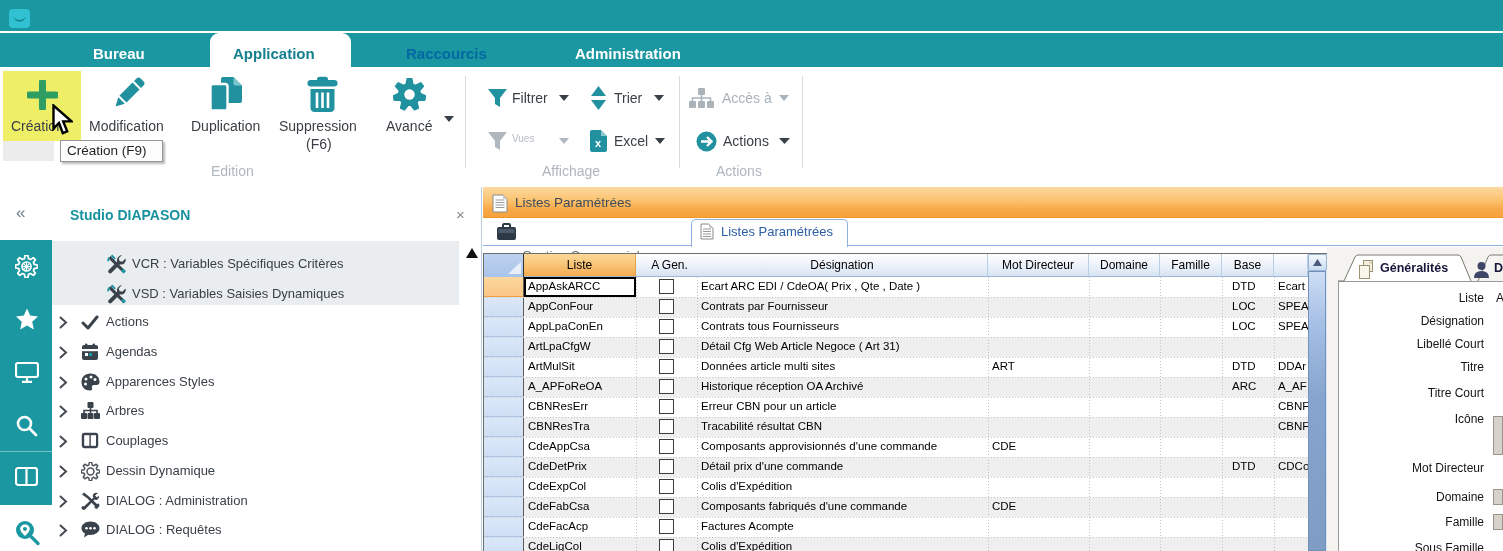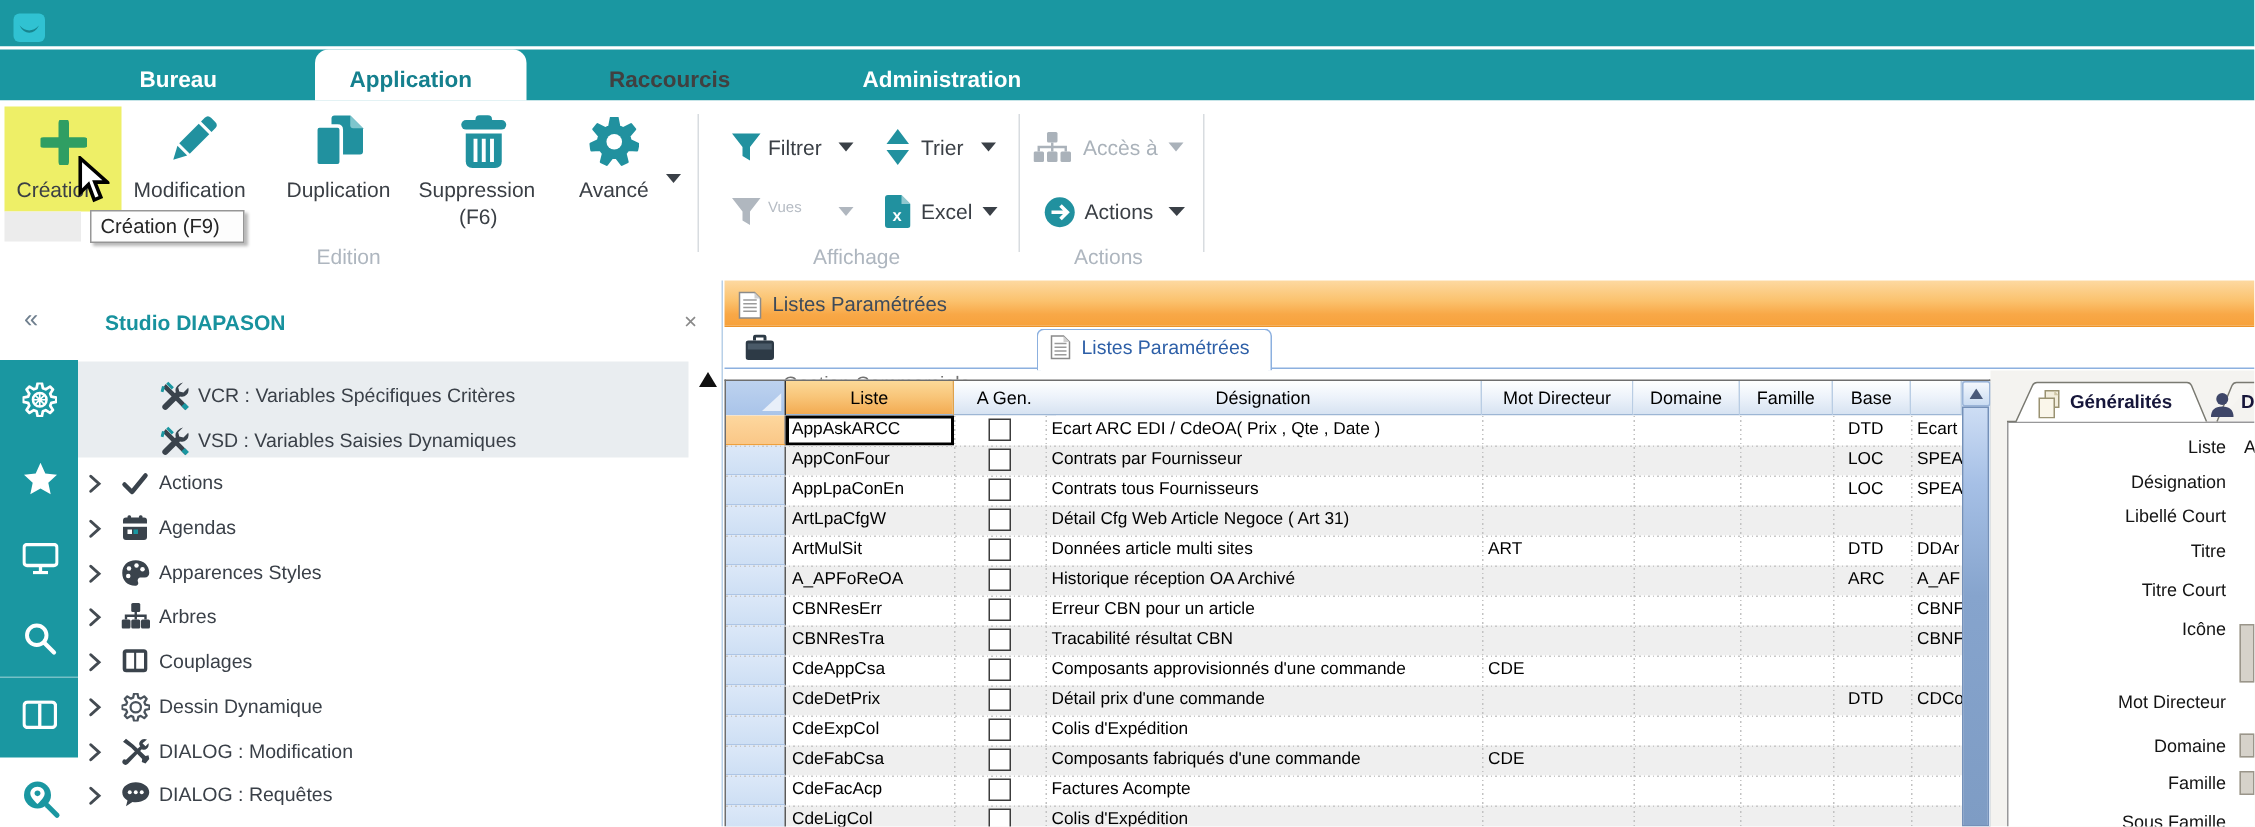--- a/index.html
+++ b/index.html
@@ -16,21 +16,21 @@
 <div class="abs" style="left:0;top:33px;width:1503px;height:34px;background:#1a97a1;"></div>
 
 <div class="abs" style="left:9px;top:9px;width:21px;height:19px;background:#30c2d2;border-radius:4px;"></div>
 <svg class="abs" style="left:12px;top:16px;" width="15" height="7" viewBox="0 0 15 7">
   <path d="M1 1 Q7.5 7.5 14 1 Q11.5 5.8 7.5 5.8 Q3.5 5.8 1 1 Z" fill="#17858f"></path>
 </svg>
 
 <div class="abs" style="left:210px;top:33px;width:141px;height:34px;background:#ffffff;border-radius:9px 9px 0 0;"></div>
 <div class="lbl" style="left:93px;top:45px;font-size:15px;font-weight:bold;color:#ffffff;">Bureau</div>
 <div class="lbl" style="left:233px;top:45px;font-size:15px;font-weight:bold;color:#15808e;">Application</div>
-<div class="lbl" style="left:406px;top:45px;font-size:15px;font-weight:bold;color:#404040;">Raccourcis</div>
+<div class="lbl" style="left:406px;top:45px;font-size:15px;font-weight:bold;color:#0369a1;">Raccourcis</div>
 <div class="lbl" style="left:575px;top:45px;font-size:15px;font-weight:bold;color:#ffffff;">Administration</div>
 
 <div class="abs" style="left:0;top:67px;width:1503px;height:121px;background:#ffffff;"></div>
 
 <div class="abs" style="left:3px;top:71px;width:78px;height:70px;background:#eeef67;"></div>
 <div class="abs" style="left:3px;top:141px;width:51px;height:20px;background:#ececec;"></div>
 
 <svg class="abs" style="left:27px;top:80px;" width="31" height="30" viewBox="0 0 31 30">
   <path d="M15.5 2 V28 M2 15 H29" stroke="#2f9e63" stroke-width="7" stroke-linecap="round" fill="none"></path>
 </svg>
@@ -247,21 +247,21 @@
         <circle cx="16.5" cy="16.5" r="6" fill="none" stroke="#4a535c" stroke-width="2.6"></circle>
       </svg></div>
 <div class="lbl" style="left:106px;top:463px;font-size:13px;color:#3a4048;">Dessin Dynamique</div>
 <svg class="abs" style="left:59px;top:495px;" width="9" height="13" viewBox="0 0 9 13">
       <path d="M1.5 1.5 L7 6.5 L1.5 11.5" stroke="#444b52" stroke-width="2" fill="none" stroke-linecap="round"></path>
     </svg>
 <div class="abs" style="left:81px;top:492px;"><svg width="19" height="18" viewBox="0 0 19 18">
         <path d="M1 2.5 L3 0.5 L8 4.5 L6.5 6.5 Z M8 4.5 L16 12 L18 11.5 L18.5 14 L16 17 L13.5 16 L13.8 14 L6.5 6.5" fill="#3a434c"></path>
         <path d="M17 1 Q14 0 12.5 2 Q11 4 12.5 5.5 L3 14.5 Q1.5 13.5 0.8 15 Q0 16.5 1.5 17.5 Q3 18.5 4.3 17.2 L13.5 7.5 Q15.5 8.5 17 7 Q18.5 5.5 18 3.5 L16 5.5 L14 3.5 Z" fill="#3a434c"></path>
       </svg></div>
-<div class="lbl" style="left:106px;top:493px;font-size:13px;color:#3a4048;">DIALOG : Modification</div>
+<div class="lbl" style="left:106px;top:493px;font-size:13px;color:#3a4048;">DIALOG : Administration</div>
 <svg class="abs" style="left:59px;top:524px;" width="9" height="13" viewBox="0 0 9 13">
       <path d="M1.5 1.5 L7 6.5 L1.5 11.5" stroke="#444b52" stroke-width="2" fill="none" stroke-linecap="round"></path>
     </svg>
 <div class="abs" style="left:81px;top:521px;"><svg width="19" height="17" viewBox="0 0 19 17">
         <path d="M9.5 0.5 C4.5 0.5 0.5 3.4 0.5 7.2 C0.5 9.5 1.8 11.4 4 12.6 L3 16.5 L7.3 13.7 C8 13.8 8.7 13.9 9.5 13.9 C14.5 13.9 18.5 11 18.5 7.2 C18.5 3.4 14.5 0.5 9.5 0.5 Z" fill="#3a434c"></path>
         <circle cx="5.5" cy="7.2" r="1.3" fill="#fff"></circle>
         <circle cx="9.5" cy="7.2" r="1.3" fill="#fff"></circle>
         <circle cx="13.5" cy="7.2" r="1.3" fill="#fff"></circle>
       </svg></div>
 <div class="lbl" style="left:106px;top:522px;font-size:13px;color:#3a4048;">DIALOG : Requêtes</div>

